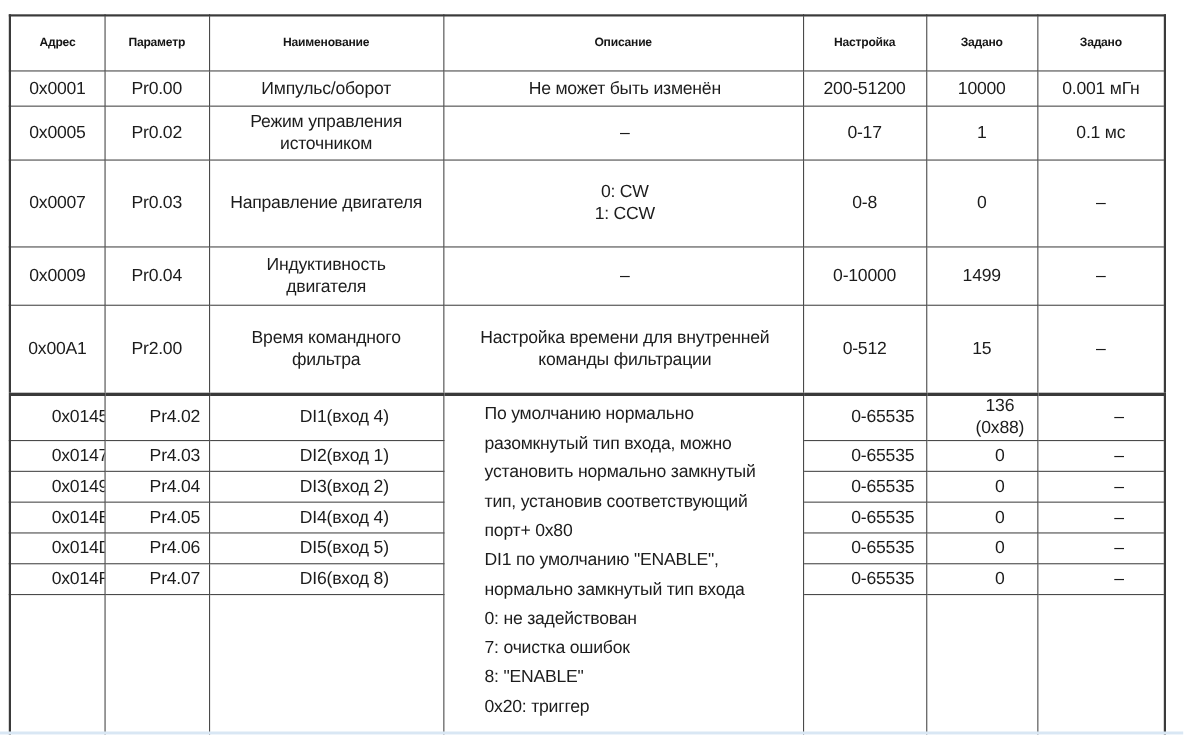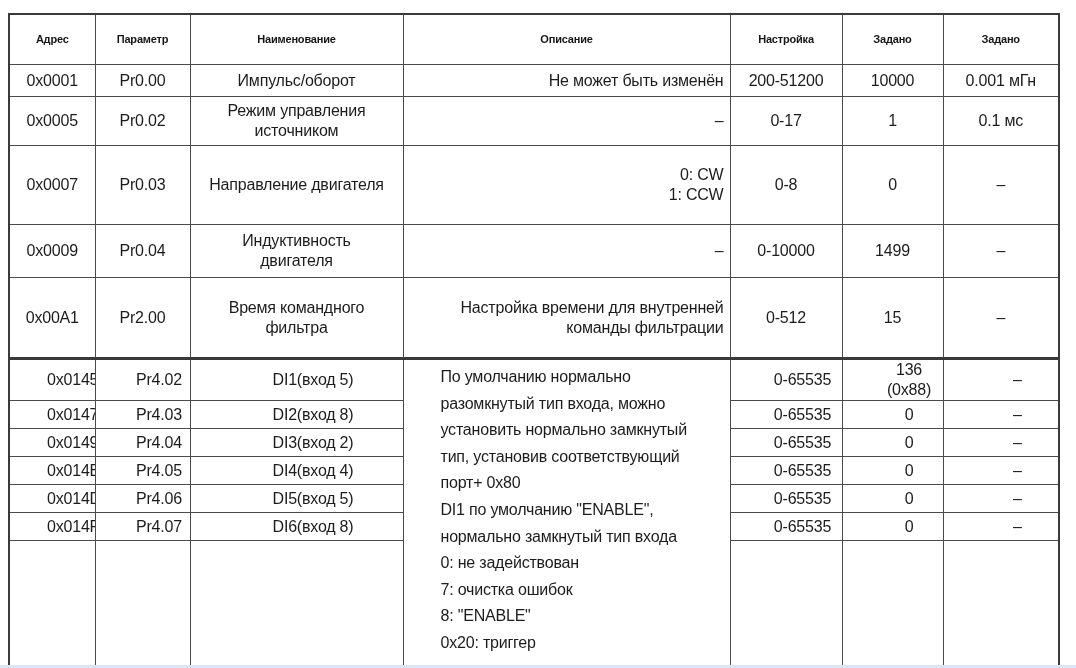--- a/index.html
+++ b/index.html
@@ -36,21 +36,21 @@
     white-space: pre-line;
     line-height: 1.25;
   }
   .param-table th {
     font-size: 11px;
     font-weight: bold;
     height: 49px;
     color: #161616;
   }
   td.desc {
-    text-align: right;
+    text-align: center;
     padding-left: 9px;
     padding-right: 6px;
   }
   td.di-desc {
     text-align: left;
     vertical-align: top;
     padding: 4px 8px 0 9px;
     line-height: 26.6px;
     white-space: pre-line;
   }
@@ -143,40 +143,40 @@
 фильтра</td>
         <td class="desc">Настройка времени для внутренней
 команды фильтрации</td>
         <td>0-512</td>
         <td>15</td>
         <td>–</td>
       </tr>
       <tr class="di-row di-first">
         <td>0x0145</td>
         <td>Pr4.02</td>
-        <td>DI1(вход 5)</td>
+        <td>DI1(вход 4)</td>
         <td class="di-desc" rowspan="7">По умолчанию нормально
 разомкнутый тип входа, можно
 установить нормально замкнутый
 тип, установив соответствующий
 порт+ 0x80
 DI1 по умолчанию "ENABLE",
 нормально замкнутый тип входа
 0: не задействован
 7: очистка ошибок
 8: "ENABLE"
 0x20: триггер</td>
         <td>0-65535</td>
         <td>136 (0x88)</td>
         <td>–</td>
       </tr>
       <tr class="di-row">
         <td>0x0147</td>
         <td>Pr4.03</td>
-        <td>DI2(вход 8)</td>
+        <td>DI2(вход 1)</td>
         <td>0-65535</td>
         <td>0</td>
         <td>–</td>
       </tr>
       <tr class="di-row">
         <td>0x0149</td>
         <td>Pr4.04</td>
         <td>DI3(вход 2)</td>
         <td>0-65535</td>
         <td>0</td>

